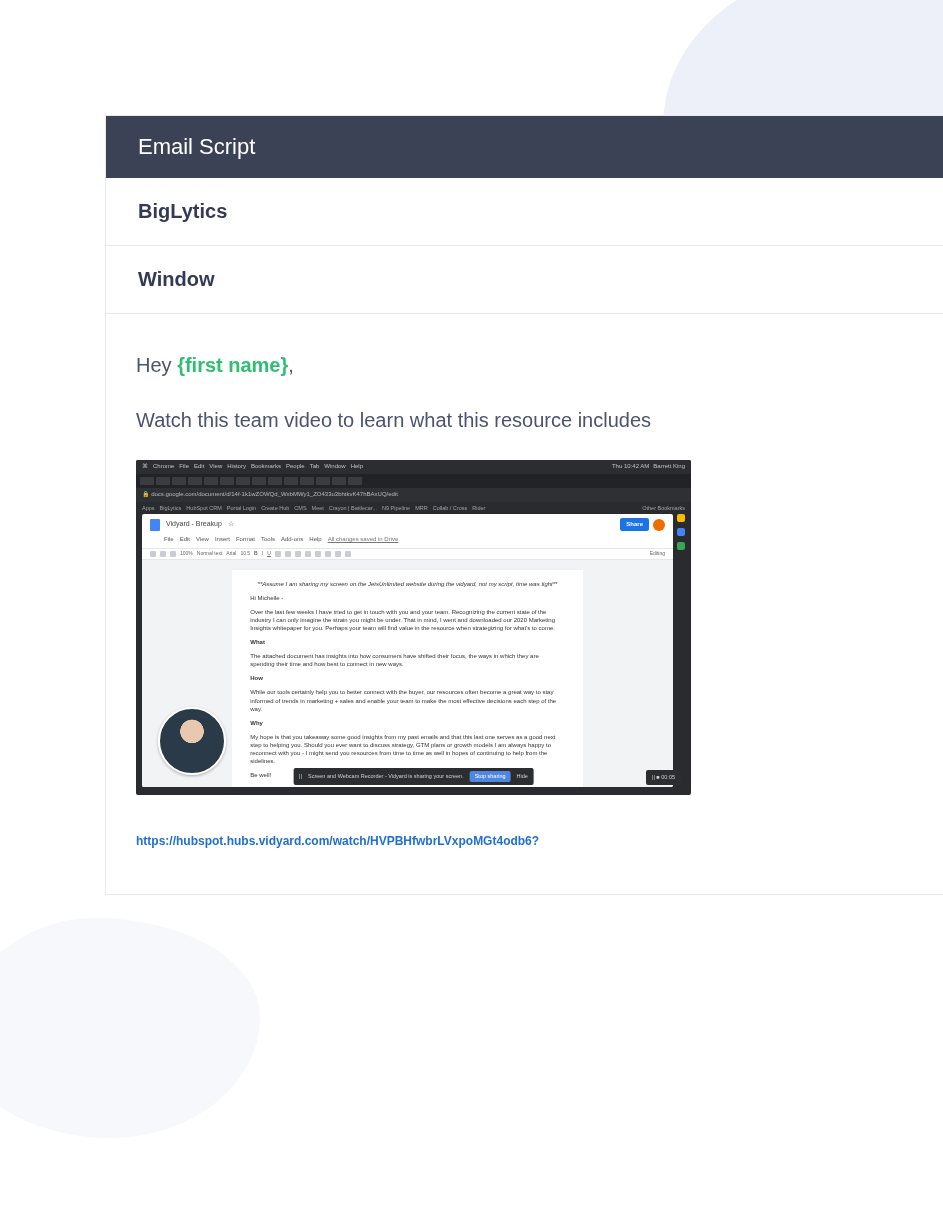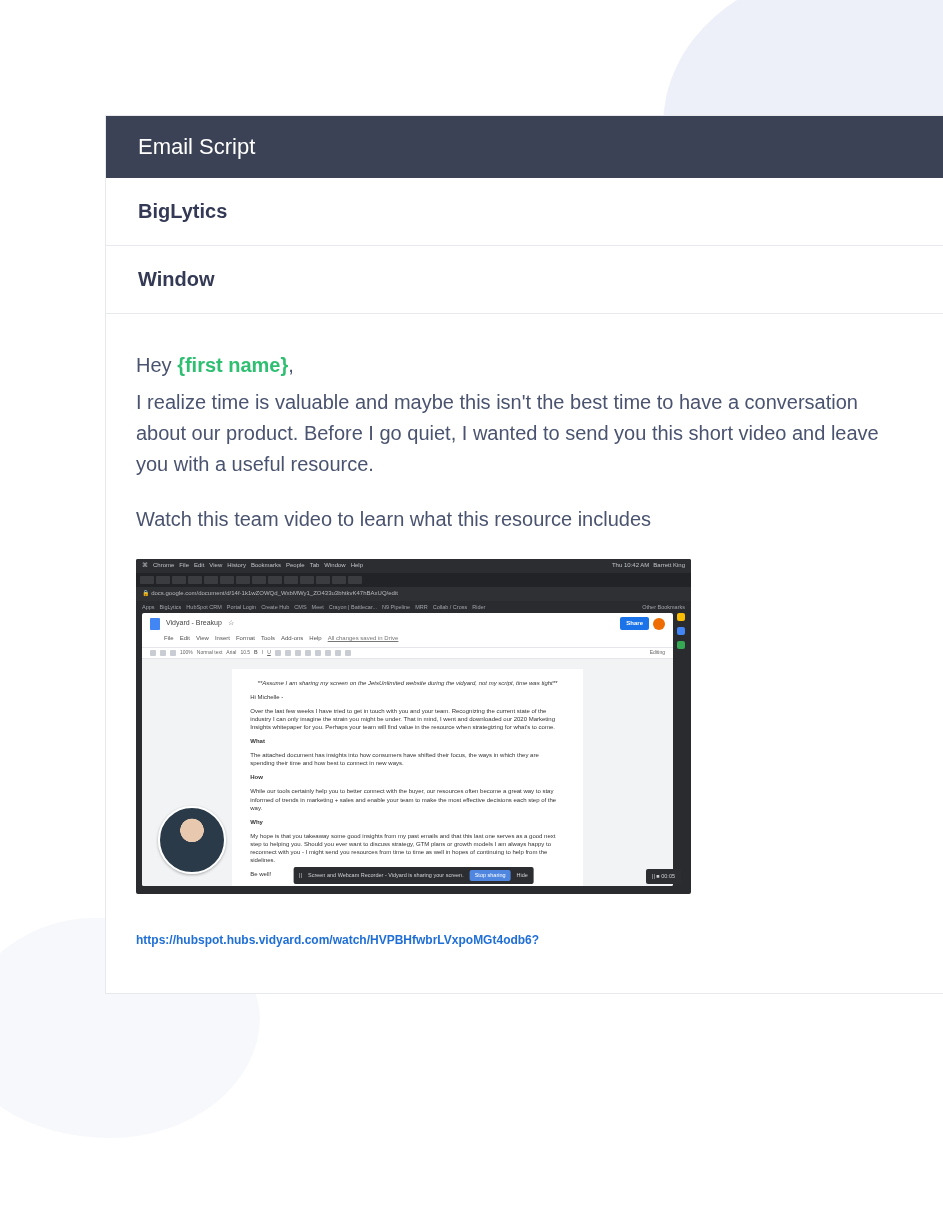--- a/index.html
+++ b/index.html
@@ -56,21 +56,21 @@
     color: #343a55;
     font-size: 20px;
     font-weight: 600;
   }
   .body-area {
     padding: 36px 30px 40px 30px;
     color: #4a5370;
     font-size: 20px;
     line-height: 1.55;
   }
-  .greet-line { margin-bottom: 6px; }
+  .greet-line { margin-bottom: 24px; }
   .token {
     color: #2fbf71;
     font-weight: 700;
   }
   .para { margin-bottom: 24px; }
   .video-thumb {
     width: 555px;
     height: 335px;
     background: #2a2b2e;
     border-radius: 2px;
@@ -261,21 +261,20 @@
     <span>BigLytics</span>
   </div>
   <div class="field-row">
     <span>Window</span>
   </div>
 
   <div class="body-area">
     <div class="greet-line">
       <span>Hey </span><span class="token">{first name}</span><span>,</span>
     </div>
-    <p class="para">I realize time is valuable and maybe this isn't the best time to have a conversation about our product. Before I go quiet, I wanted to send you this short video and leave you with a useful resource.</p>
     <p class="para">Watch this team video to learn what this resource includes</p>
 
     <div class="video-thumb">
       <div class="mac-menubar">
         <span>⌘</span>
         <span>Chrome</span>
         <span>File</span>
         <span>Edit</span>
         <span>View</span>
         <span>History</span>

